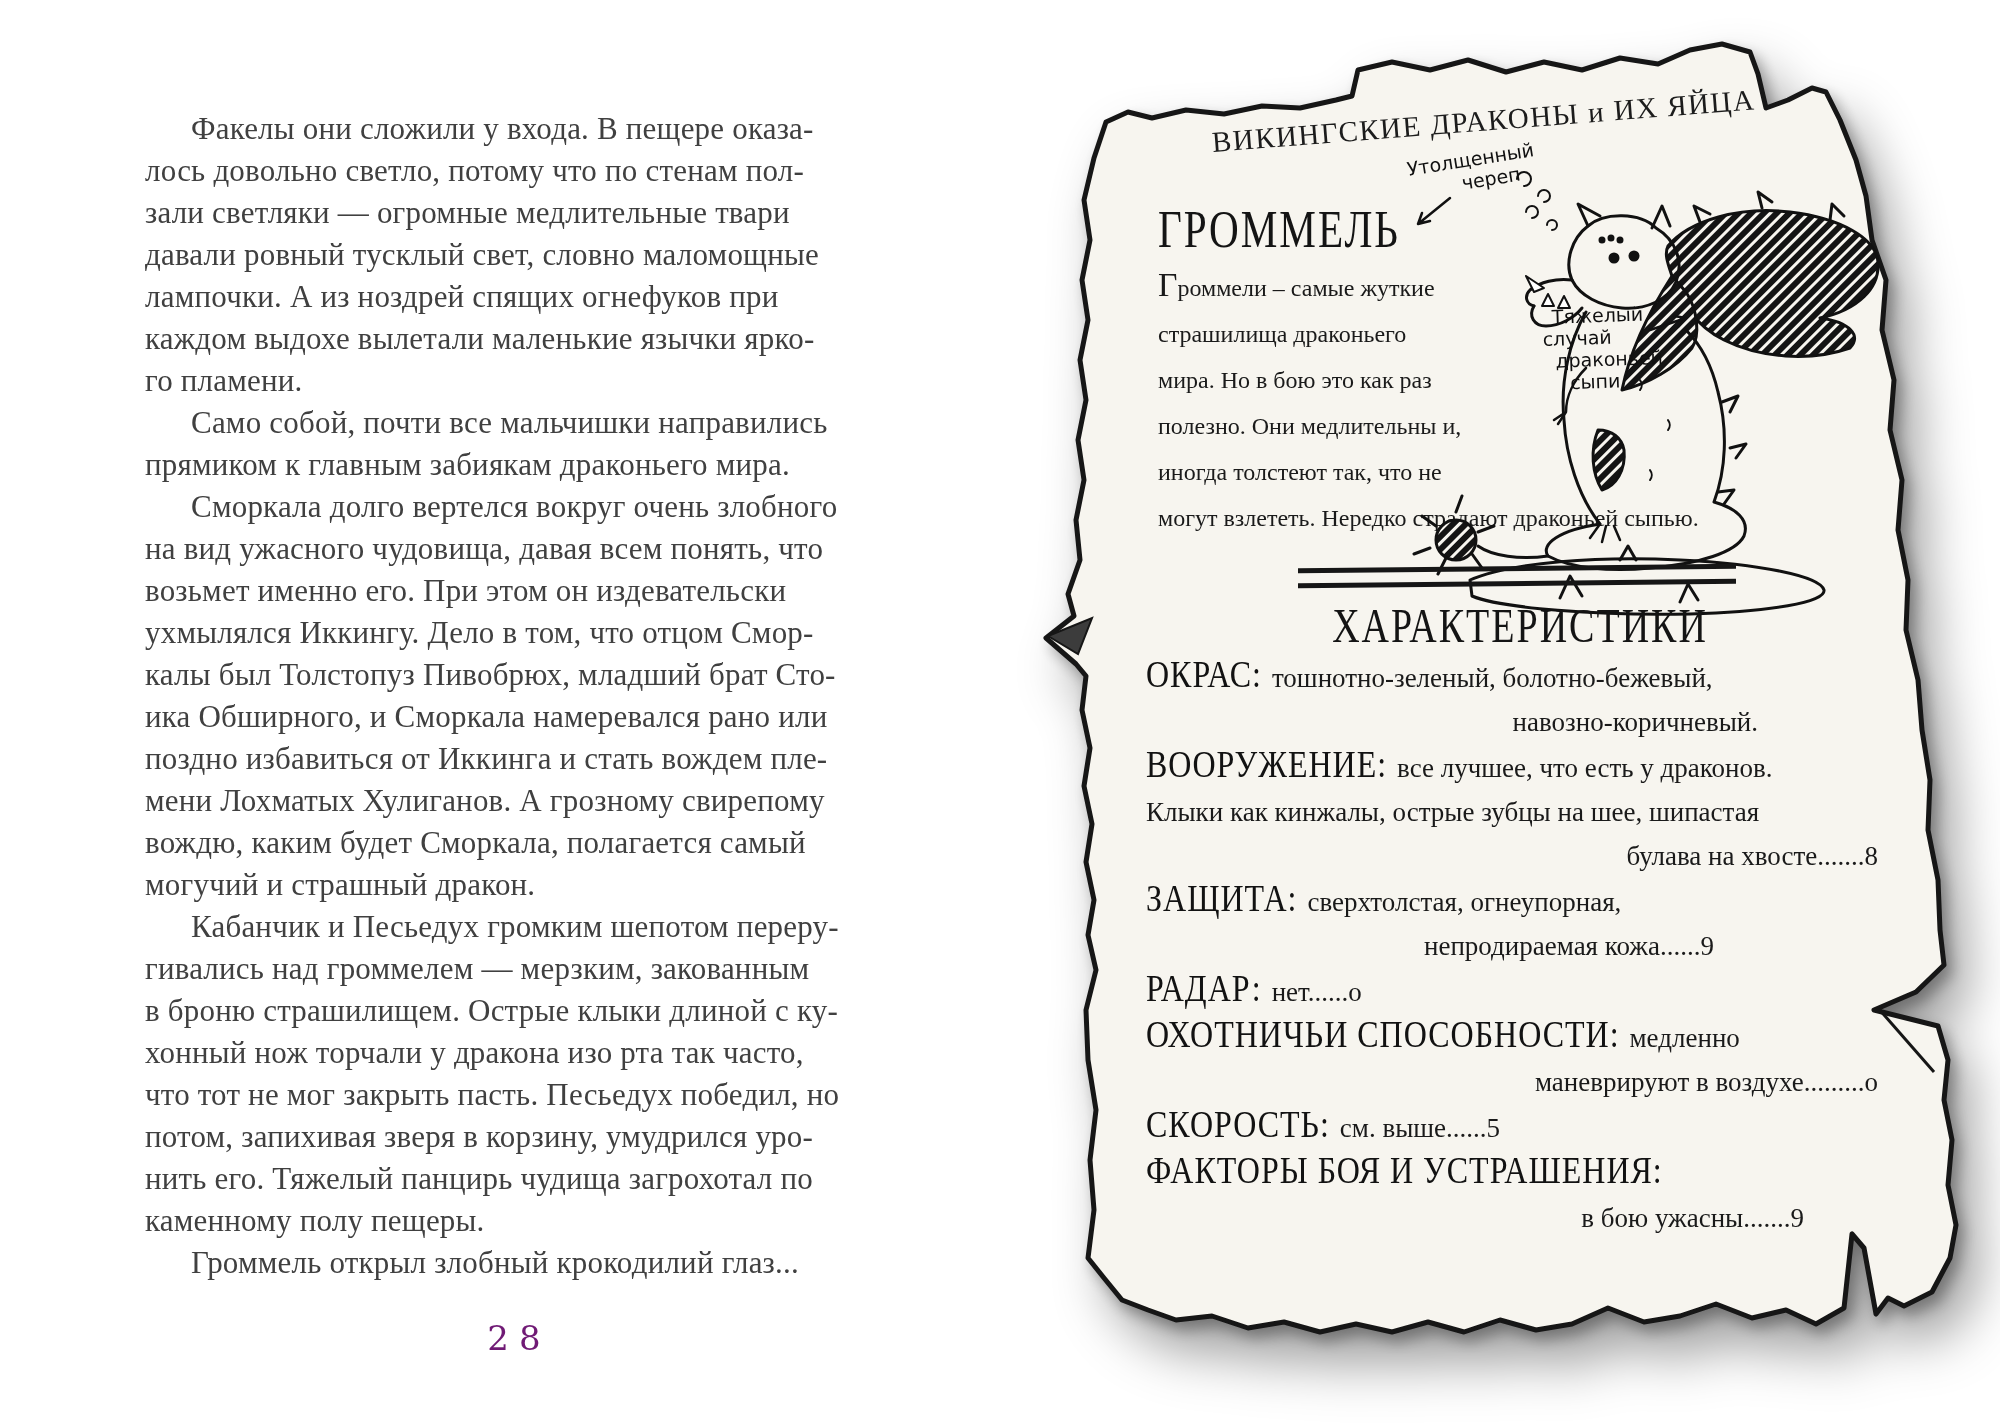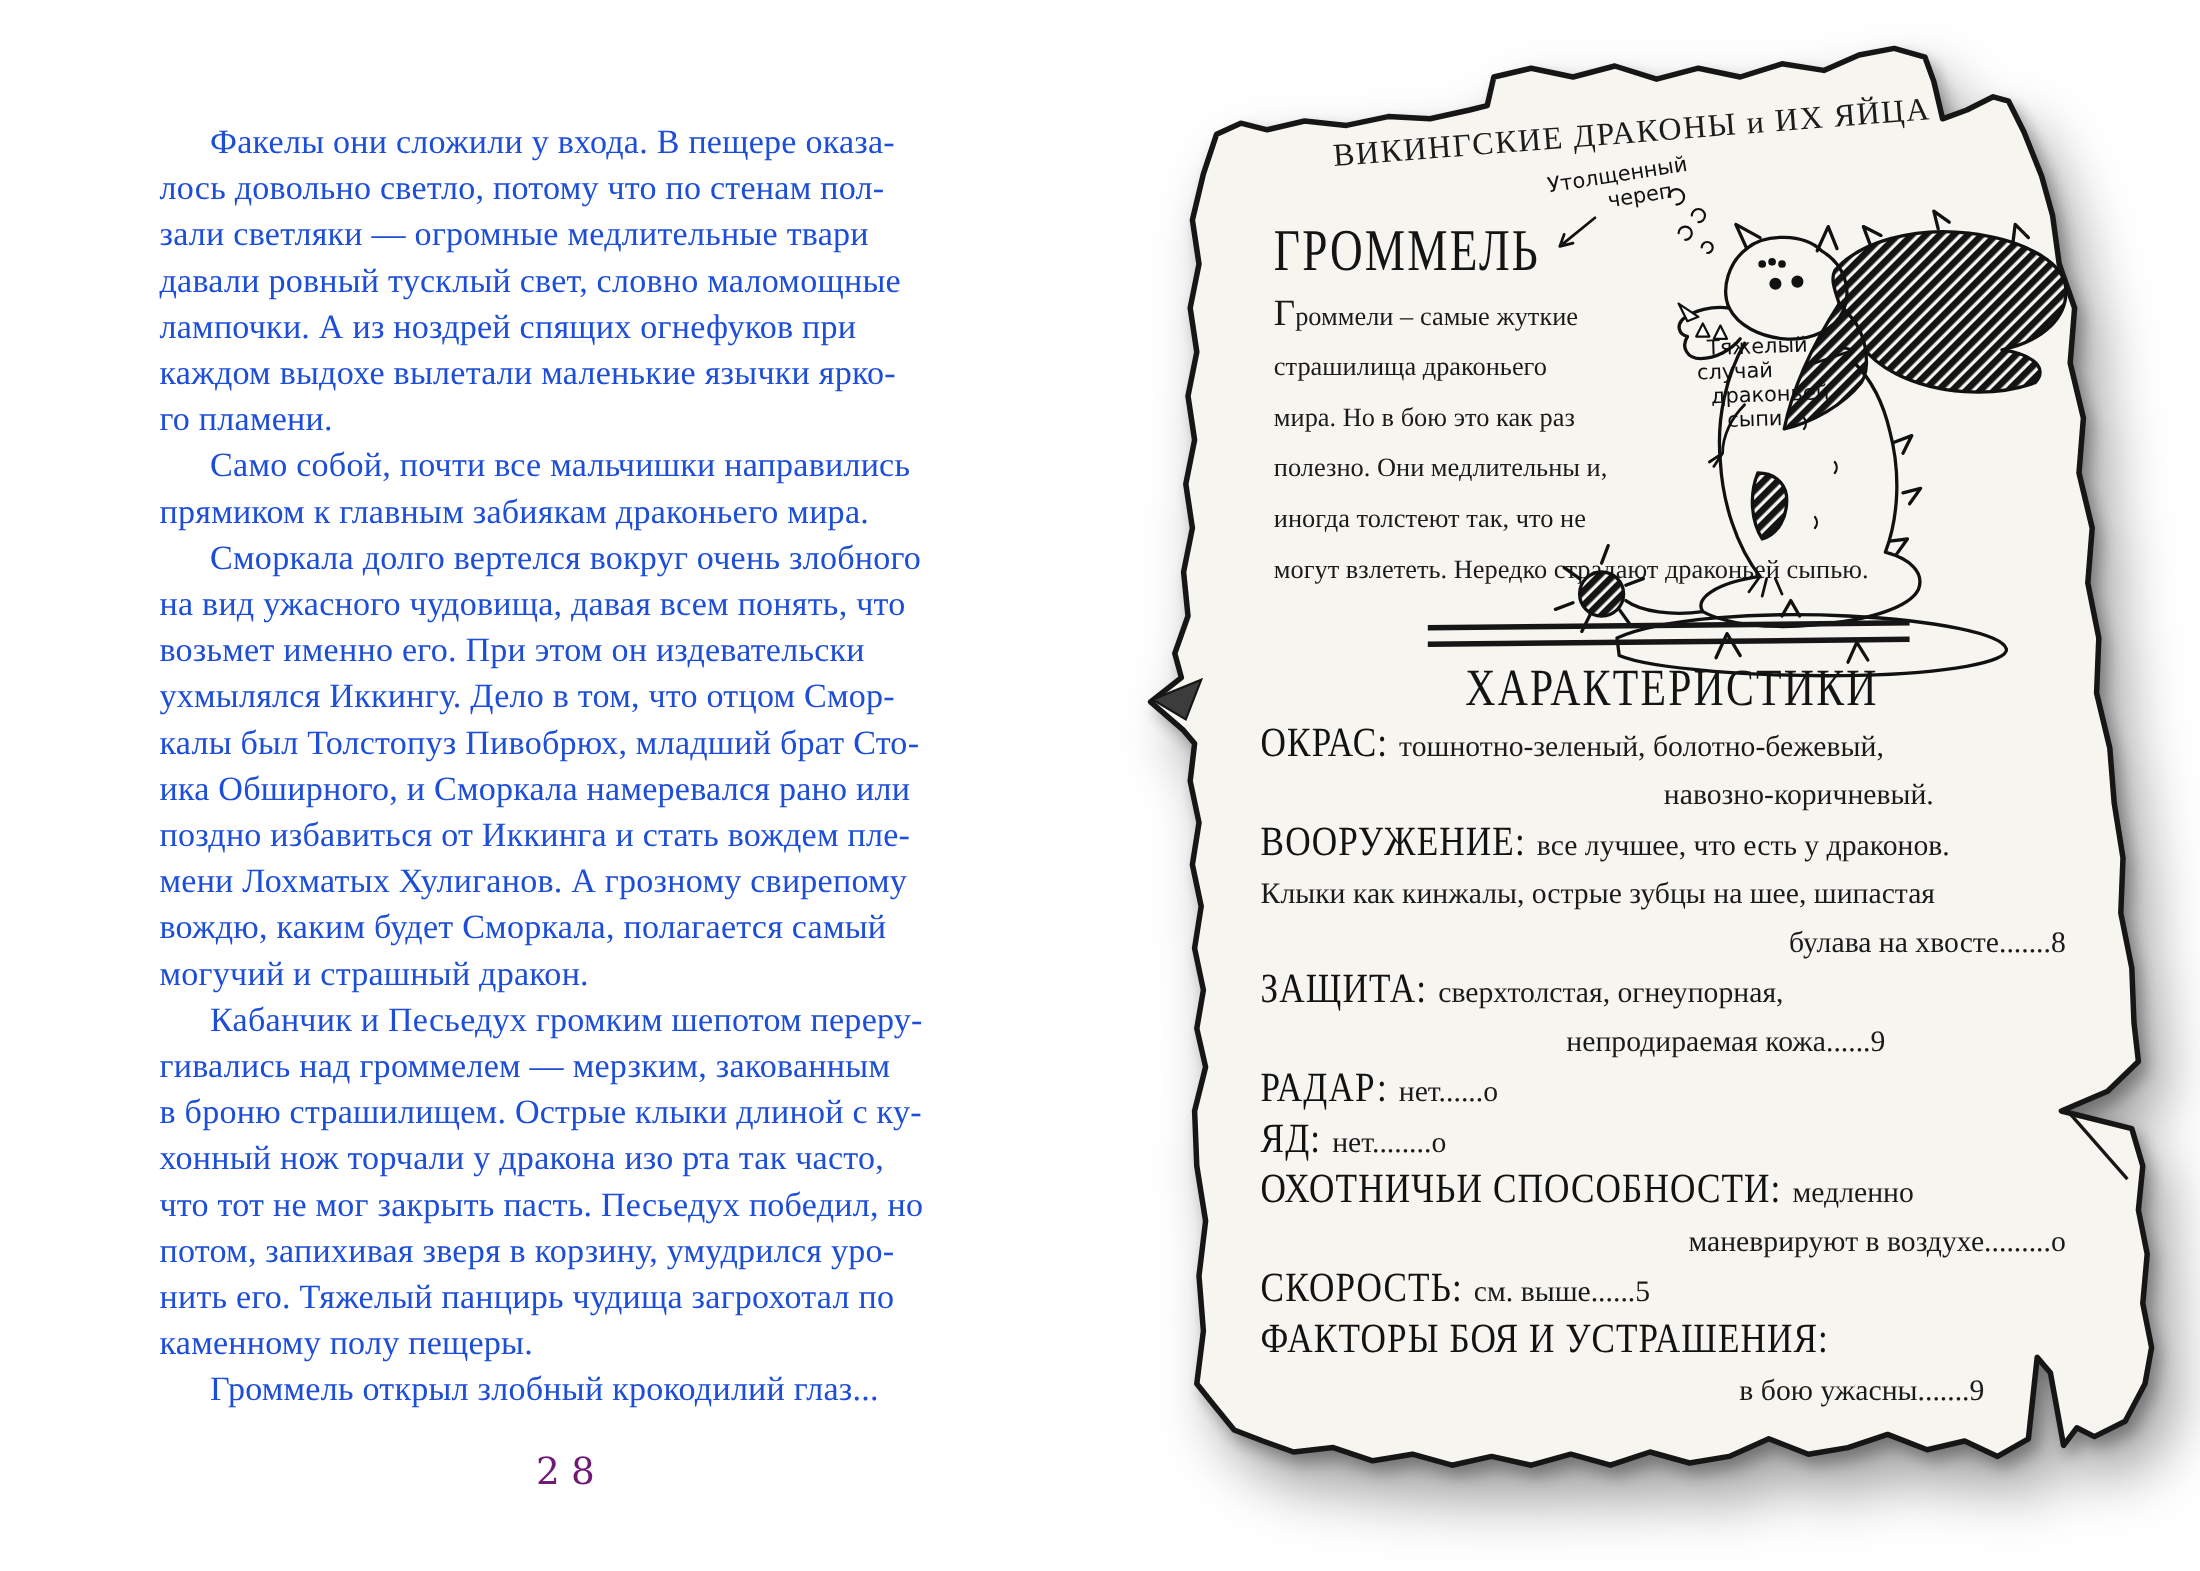--- a/index.html
+++ b/index.html
@@ -2,21 +2,21 @@
 <html><head>
 <meta charset="utf-8">
 <style>
   html,body{margin:0;padding:0;background:#ffffff;}
   .stage{position:relative;width:2000px;height:1428px;background:#ffffff;overflow:hidden;
          font-family:"Liberation Serif", serif;color:#161616;}
 
   
   .left-page{position:absolute;left:145px;top:108px;width:748px;}
   .left-page p{margin:0;white-space:pre-line;font-size:31px;line-height:42px;
-               text-indent:46px;color:#1d4ed8;letter-spacing:.2px;}
+               text-indent:46px;color:#404040;letter-spacing:.2px;}
   .page-number{position:absolute;left:145px;top:1318px;width:748px;text-align:center;
                font-family:"DejaVu Serif", serif;font-size:34px;letter-spacing:10px;color:#701a75;}
 
   
   .paper-svg{position:absolute;left:0;top:0;pointer-events:none;
              filter:drop-shadow(6px 8px 7px rgba(0,0,0,.30)) drop-shadow(20px 30px 26px rgba(0,0,0,.38));}
   .sketch-svg{position:absolute;left:0;top:0;pointer-events:none;}
 
   .rp-header{position:absolute;left:1212px;top:126px;width:540px;font-size:29px;letter-spacing:1.5px;
              transform:rotate(-4.5deg);transform-origin:left center;white-space:nowrap;color:#1c1c1c;}
@@ -218,23 +218,20 @@
     <div class="stat-line cont-right w-bulava">булава на хвосте.......8</div>
 
     <div class="stat-line">
       <span class="stat-label">ЗАЩИТА:</span><span>сверхтолстая, огнеупорная,</span>
     </div>
     <div class="stat-line cont-right w-kozha">непродираемая кожа......9</div>
 
     <div class="stat-line">
       <span class="stat-label">РАДАР:</span><span>нет......о</span>
     </div>
-    <div class="stat-line">
-      <span class="stat-label">ЯД:</span><span>нет........о</span>
-    </div>
 
     <div class="stat-line">
       <span class="stat-label">ОХОТНИЧЬИ СПОСОБНОСТИ:</span><span>медленно</span>
     </div>
     <div class="stat-line cont-right w-manevr">маневрируют в воздухе.........о</div>
 
     <div class="stat-line">
       <span class="stat-label">СКОРОСТЬ:</span><span>см. выше......5</span>
     </div>
 

